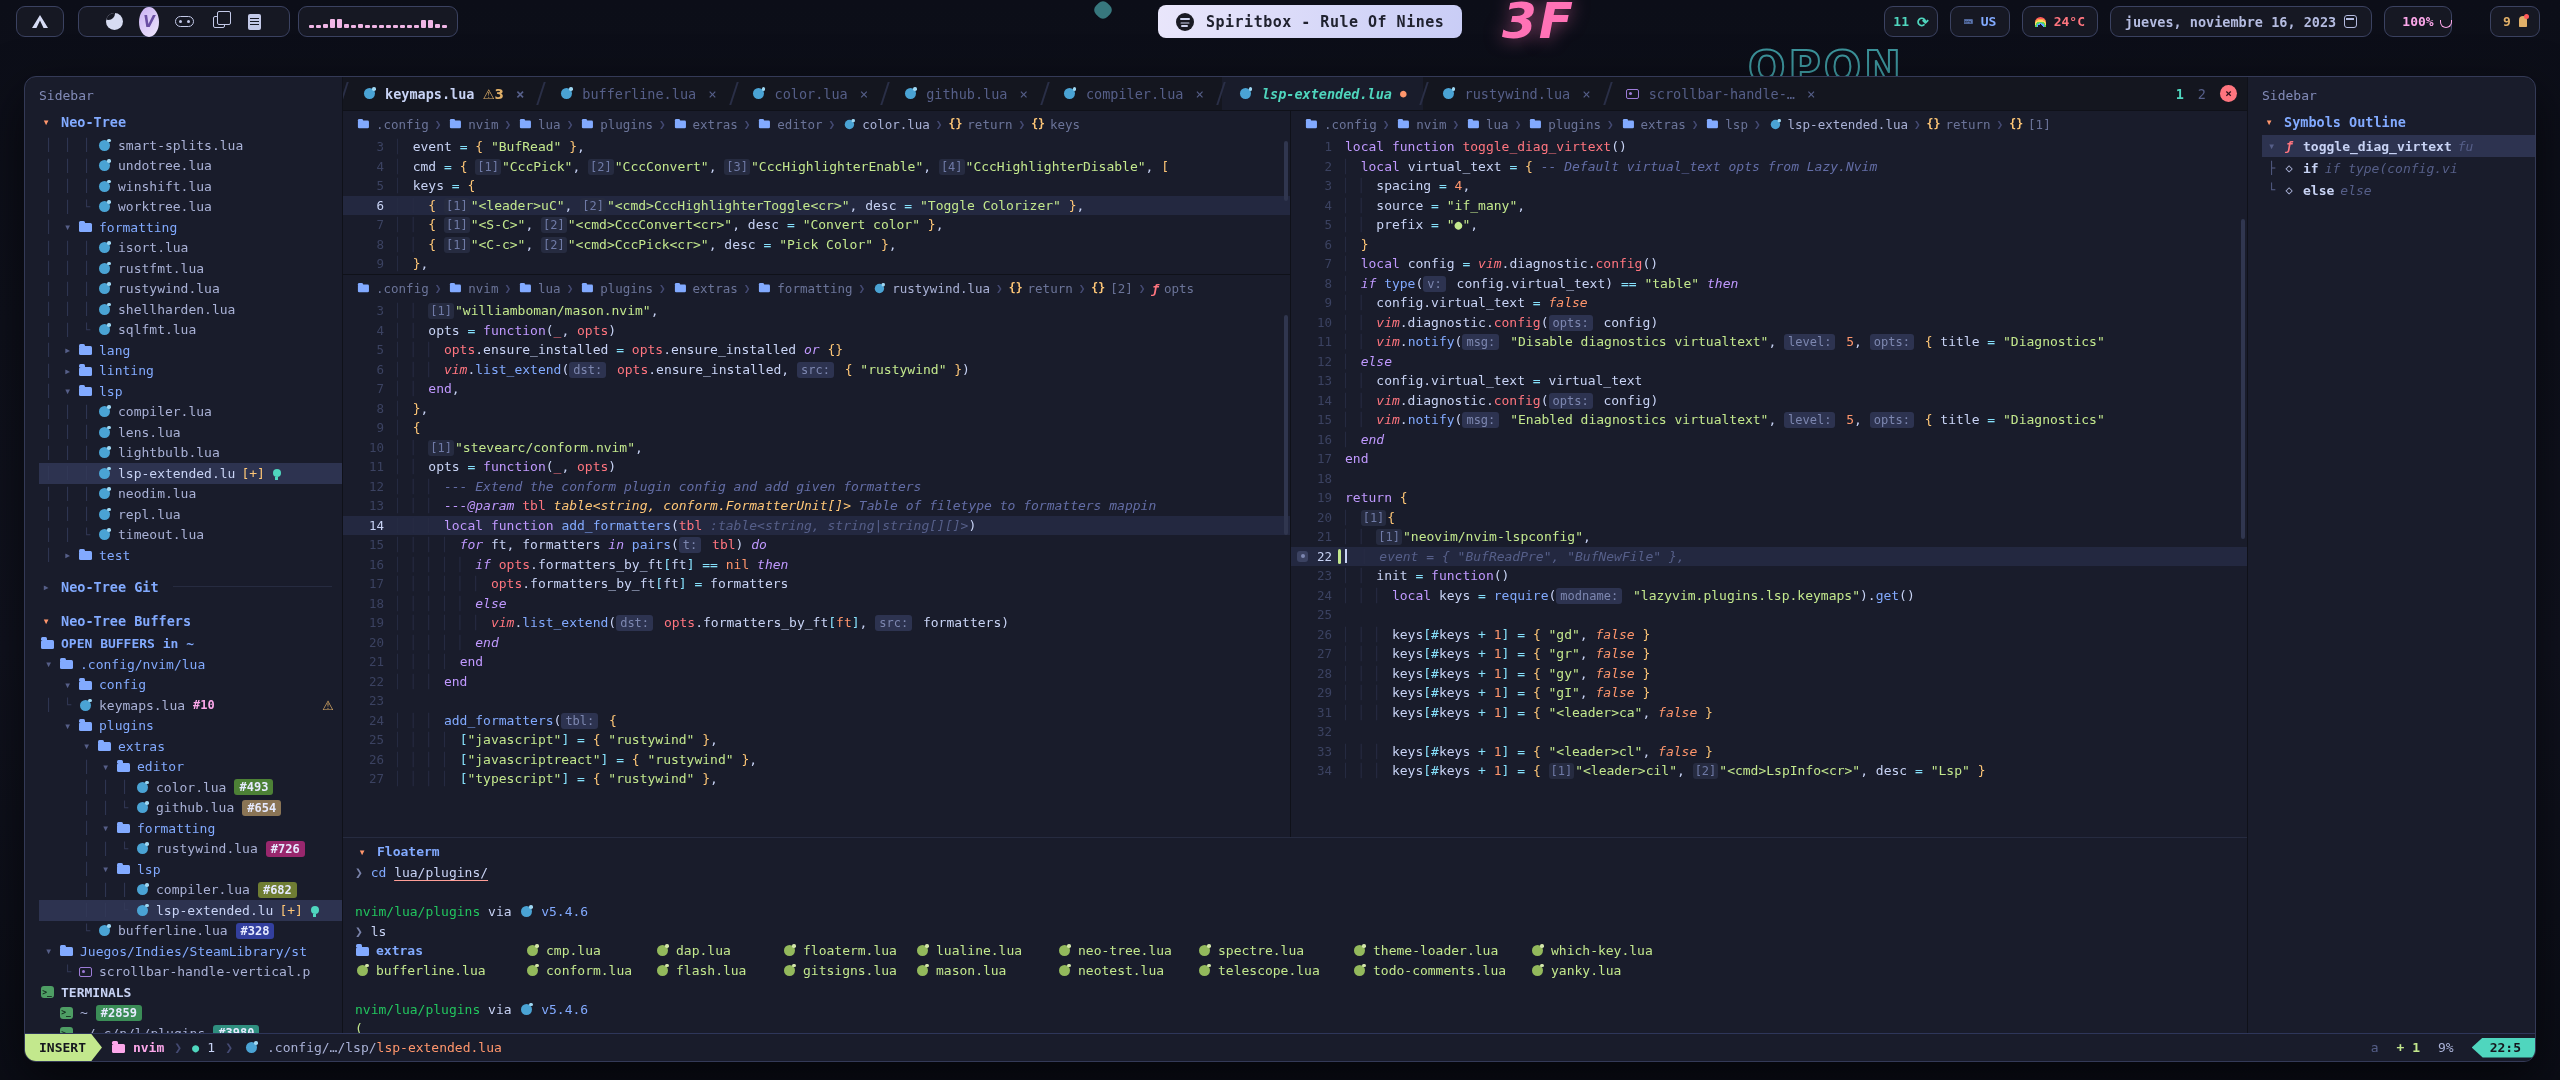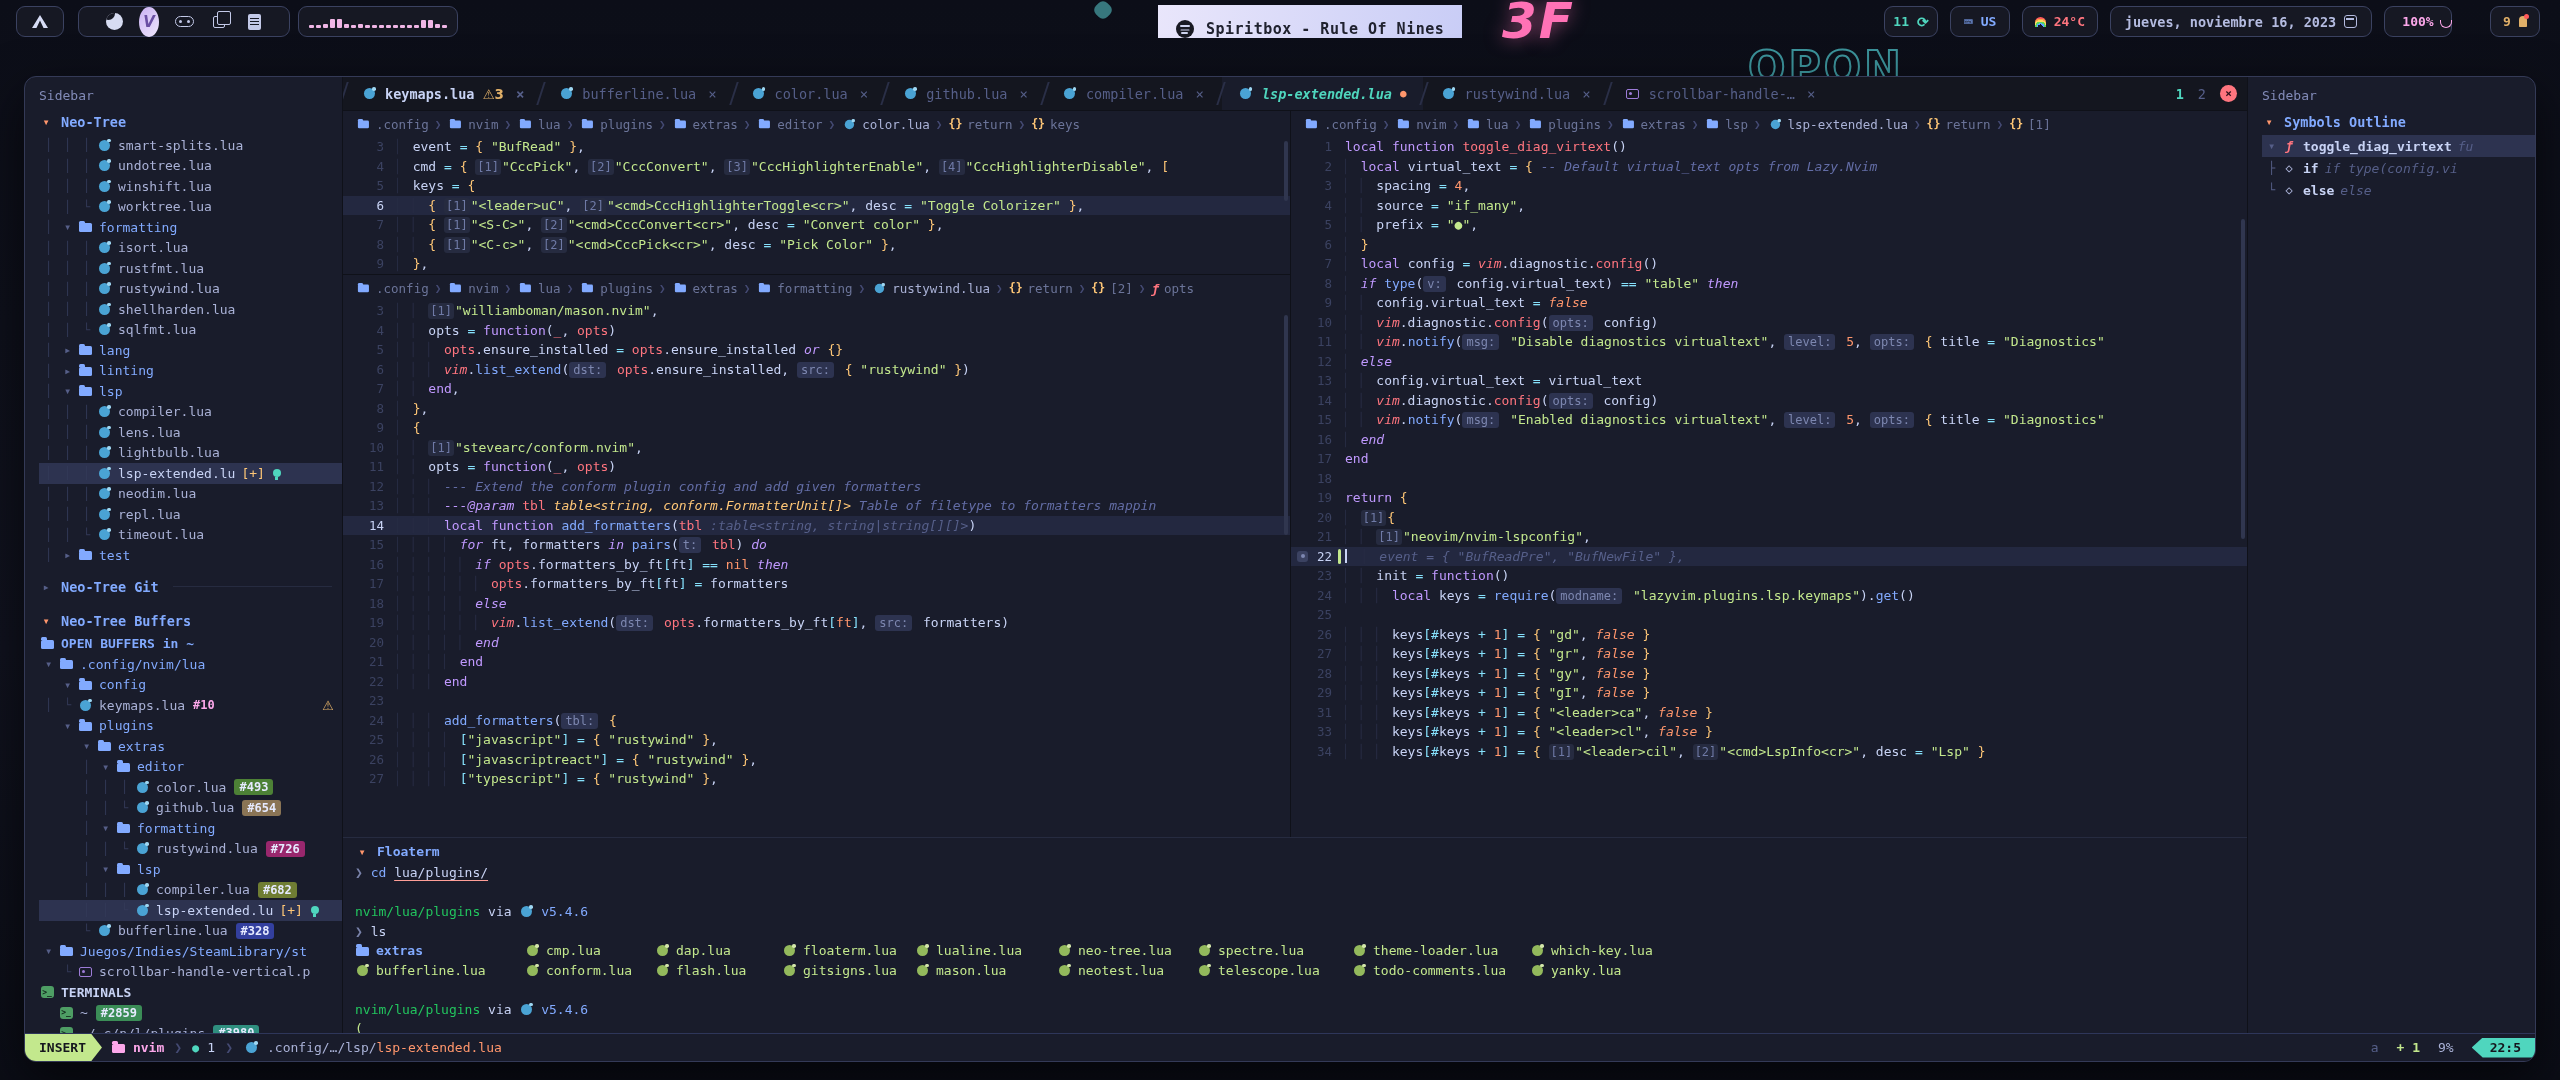--- a/index.html
+++ b/index.html
@@ -26,21 +26,21 @@
     display:flex;align-items:center;justify-content:center;font:italic 700 15px "DejaVu Sans",sans-serif;color:#6a4fa3}
   .ic-gamepad{width:19px;height:11px;border:1.6px solid #c3c9e8;border-radius:6px;position:relative}
   .ic-gamepad::before{content:"";position:absolute;left:3px;top:3px;width:3px;height:3px;border-radius:50%;background:#c3c9e8}
   .ic-gamepad::after{content:"";position:absolute;right:3px;top:3px;width:3px;height:3px;border-radius:50%;background:#c3c9e8}
   .ic-windows{width:12px;height:12px;border:1.6px solid #c3c9e8;border-radius:2px;position:relative}
   .ic-windows::after{content:"";position:absolute;left:3px;top:-6px;width:12px;height:12px;border:1.6px solid #c3c9e8;border-radius:2px;background:#161823}
   .ic-doc{width:13px;height:16px;background:#c3c9e8;border-radius:2px;position:relative}
   .ic-doc::after{content:"";position:absolute;left:2px;top:4px;width:9px;height:1.6px;background:#161823;box-shadow:0 3px 0 #161823,0 6px 0 #161823}
   .viz{left:298px;width:160px;align-items:flex-end;padding:0 10px 8px 10px;gap:2px}
   .viz .bar{width:5px;background:#efb5e5;border-radius:1px;display:inline-block}
-  .music{position:absolute;left:1158px;top:5px;height:33px;border-radius:0;padding:0 18px;display:flex;align-items:flex-end;gap:12px;
+  .music{position:absolute;left:1158px;top:5px;height:33px;border-radius:8px;padding:10px 18px;display:flex;align-items:center;gap:12px;
     background:linear-gradient(100deg,#e9e6fb,#c9cdf6);color:#20222f;font-weight:700;font-size:15px;letter-spacing:.5px}
   .ic-spotify{width:18px;height:18px;border-radius:50%;background:#191a23;position:relative;flex:0 0 auto}
   .ic-spotify::before{content:"";position:absolute;left:4px;top:5px;width:10px;height:2px;border-radius:2px;background:#cfd4ef;box-shadow:0 4px 0 -.5px #cfd4ef}
   .ic-spotify::after{content:"";position:absolute;left:5px;top:12px;width:7px;height:2px;border-radius:2px;background:#cfd4ef}
   .w-updates{left:1884px;width:54px;color:#4fd6be;font-weight:700}
   .w-kb{left:1950px;width:60px;color:#82aaff;font-weight:700}
   .w-weather{left:2022px;width:76px;color:#ff757f;font-weight:700}
   .w-date{left:2110px;width:262px;color:#b4bbe0;font-weight:700;font-size:13.5px}
   .w-vol{left:2384px;width:68px;color:#fca7ea;font-weight:700}
   .w-bell{left:2490px;width:50px;color:#e0af68;font-weight:700}
@@ -988,20 +988,21 @@
                 <div class="cl"><span class="gut">21</span><span class="ct"><span class="tk-g">▏ ▏ </span><span class="tk-idx">[1]</span><span class="tk-str">"neovim/nvim-lspconfig"</span><span class="tk-fg">,</span></span></div>
                 <div class="cl cur mark"><span class="gut">22<span class="sign"></span></span><span class="ct"><span class="curbar"></span><span class="tk-g">▏ ▏ </span><span class="tk-dim">event = { "BufReadPre", "BufNewFile" },</span></span></div>
                 <div class="cl"><span class="gut">23</span><span class="ct"><span class="tk-g">▏ ▏ </span><span class="tk-fg">init </span><span class="tk-op">=</span><span class="tk-fg"> </span><span class="tk-kw">function</span><span class="tk-fg">()</span></span></div>
                 <div class="cl"><span class="gut">24</span><span class="ct"><span class="tk-g">▏ ▏ ▏ </span><span class="tk-kw">local </span><span class="tk-fg">keys </span><span class="tk-op">=</span><span class="tk-fg"> </span><span class="tk-fn">require</span><span class="tk-fg">(</span><span class="tk-chip">modname:</span><span class="tk-fg"> </span><span class="tk-str">"lazyvim.plugins.lsp.keymaps"</span><span class="tk-fg">).</span><span class="tk-fn">get</span><span class="tk-fg">()</span></span></div>
                 <div class="cl"><span class="gut">25</span><span class="ct"></span></div>
                 <div class="cl"><span class="gut">26</span><span class="ct"><span class="tk-g">▏ ▏ ▏ </span><span class="tk-fg">keys</span><span class="tk-op">[</span><span class="tk-op">#</span><span class="tk-fg">keys </span><span class="tk-op">+</span><span class="tk-fg"> </span><span class="tk-num">1</span><span class="tk-op">]</span><span class="tk-fg"> </span><span class="tk-op">=</span><span class="tk-fg"> </span><span class="tk-br">{</span><span class="tk-fg"> </span><span class="tk-str">"gd"</span><span class="tk-fg">, </span><span class="tk-bool">false</span><span class="tk-fg"> </span><span class="tk-br">}</span></span></div>
                 <div class="cl"><span class="gut">27</span><span class="ct"><span class="tk-g">▏ ▏ ▏ </span><span class="tk-fg">keys</span><span class="tk-op">[</span><span class="tk-op">#</span><span class="tk-fg">keys </span><span class="tk-op">+</span><span class="tk-fg"> </span><span class="tk-num">1</span><span class="tk-op">]</span><span class="tk-fg"> </span><span class="tk-op">=</span><span class="tk-fg"> </span><span class="tk-br">{</span><span class="tk-fg"> </span><span class="tk-str">"gr"</span><span class="tk-fg">, </span><span class="tk-bool">false</span><span class="tk-fg"> </span><span class="tk-br">}</span></span></div>
                 <div class="cl"><span class="gut">28</span><span class="ct"><span class="tk-g">▏ ▏ ▏ </span><span class="tk-fg">keys</span><span class="tk-op">[</span><span class="tk-op">#</span><span class="tk-fg">keys </span><span class="tk-op">+</span><span class="tk-fg"> </span><span class="tk-num">1</span><span class="tk-op">]</span><span class="tk-fg"> </span><span class="tk-op">=</span><span class="tk-fg"> </span><span class="tk-br">{</span><span class="tk-fg"> </span><span class="tk-str">"gy"</span><span class="tk-fg">, </span><span class="tk-bool">false</span><span class="tk-fg"> </span><span class="tk-br">}</span></span></div>
                 <div class="cl"><span class="gut">29</span><span class="ct"><span class="tk-g">▏ ▏ ▏ </span><span class="tk-fg">keys</span><span class="tk-op">[</span><span class="tk-op">#</span><span class="tk-fg">keys </span><span class="tk-op">+</span><span class="tk-fg"> </span><span class="tk-num">1</span><span class="tk-op">]</span><span class="tk-fg"> </span><span class="tk-op">=</span><span class="tk-fg"> </span><span class="tk-br">{</span><span class="tk-fg"> </span><span class="tk-str">"gI"</span><span class="tk-fg">, </span><span class="tk-bool">false</span><span class="tk-fg"> </span><span class="tk-br">}</span></span></div>
                 <div class="cl"><span class="gut">31</span><span class="ct"><span class="tk-g">▏ ▏ ▏ </span><span class="tk-fg">keys</span><span class="tk-op">[</span><span class="tk-op">#</span><span class="tk-fg">keys </span><span class="tk-op">+</span><span class="tk-fg"> </span><span class="tk-num">1</span><span class="tk-op">]</span><span class="tk-fg"> </span><span class="tk-op">=</span><span class="tk-fg"> </span><span class="tk-br">{</span><span class="tk-fg"> </span><span class="tk-str">"&lt;leader&gt;ca"</span><span class="tk-fg">, </span><span class="tk-bool">false</span><span class="tk-fg"> </span><span class="tk-br">}</span></span></div>
+                <div class="cl"><span class="gut">32</span><span class="ct"></span></div>
                 <div class="cl"><span class="gut">33</span><span class="ct"><span class="tk-g">▏ ▏ ▏ </span><span class="tk-fg">keys</span><span class="tk-op">[</span><span class="tk-op">#</span><span class="tk-fg">keys </span><span class="tk-op">+</span><span class="tk-fg"> </span><span class="tk-num">1</span><span class="tk-op">]</span><span class="tk-fg"> </span><span class="tk-op">=</span><span class="tk-fg"> </span><span class="tk-br">{</span><span class="tk-fg"> </span><span class="tk-str">"&lt;leader&gt;cl"</span><span class="tk-fg">, </span><span class="tk-bool">false</span><span class="tk-fg"> </span><span class="tk-br">}</span></span></div>
                 <div class="cl"><span class="gut">34</span><span class="ct"><span class="tk-g">▏ ▏ ▏ </span><span class="tk-fg">keys</span><span class="tk-op">[</span><span class="tk-op">#</span><span class="tk-fg">keys </span><span class="tk-op">+</span><span class="tk-fg"> </span><span class="tk-num">1</span><span class="tk-op">]</span><span class="tk-fg"> </span><span class="tk-op">=</span><span class="tk-fg"> </span><span class="tk-br">{</span><span class="tk-fg"> </span><span class="tk-idx">[1]</span><span class="tk-str">"&lt;leader&gt;cil"</span><span class="tk-fg">, </span><span class="tk-idx">[2]</span><span class="tk-str">"&lt;cmd&gt;LspInfo&lt;cr&gt;"</span><span class="tk-fg">, desc </span><span class="tk-op">=</span><span class="tk-fg"> </span><span class="tk-str">"Lsp"</span><span class="tk-fg"> </span><span class="tk-br">}</span></span></div>
               </div>
               <div class="sbar" style="top: 108px; height: 320px;"></div>
             </div>
         </div>
 
         <div class="floaterm">
           <div class="ft-title">
             <span class="chev orange">▾</span>

